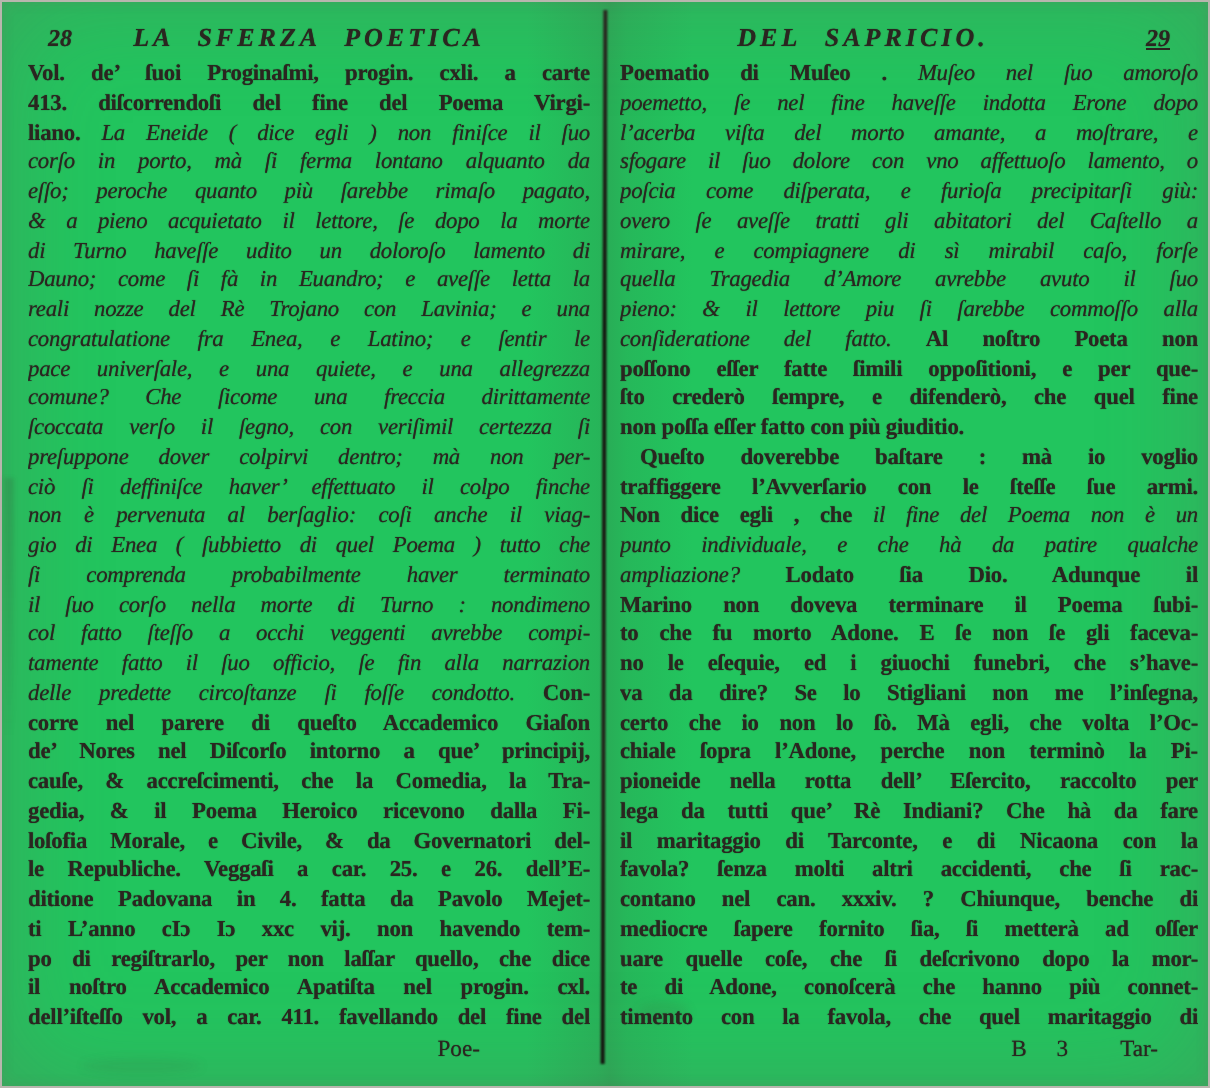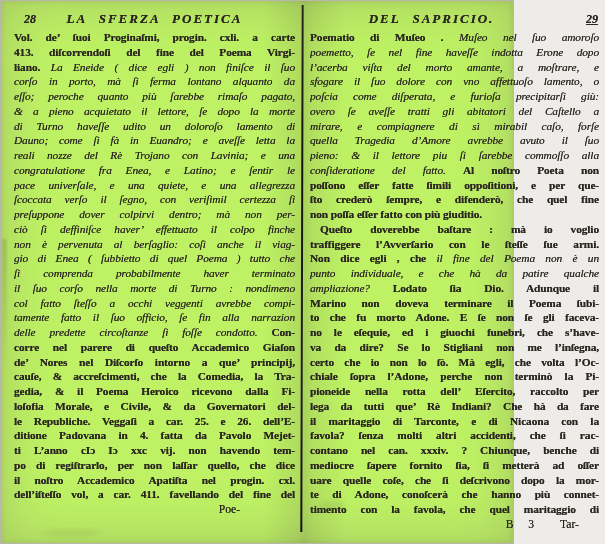--- a/index.html
+++ b/index.html
@@ -2,22 +2,22 @@
 <html><head>
 <meta charset="utf-8">
 <style>
   html,body{margin:0;padding:0;}
   body{
     width:605px;height:544px;overflow:hidden;
     background:#edece8;
     font-family:"Liberation Serif","DejaVu Serif",serif;
   }
   .scan{
-    position:relative;width:514px;height:544px;box-sizing:border-box;
-    background:#bef264;
+    position:relative;width:605px;height:544px;box-sizing:border-box;
+    background:#22c55e;
     border:1px solid #b9b6ae;
     box-shadow:inset 0 0 55px rgba(110,104,92,.30), inset 0 0 6px rgba(120,114,100,.25);
     color:#2a2620;
   }
   
   .gutter-shade{
     position:absolute;left:262px;top:0;bottom:0;width:84px;pointer-events:none;
     background:linear-gradient(90deg,transparent 0%,rgba(70,64,52,.12) 42%,rgba(70,64,52,.17) 50%,rgba(70,64,52,.10) 60%,transparent 100%);
   }
   .gutter-line{
@@ -41,21 +41,21 @@
     position:relative;height:19px;line-height:17px;
     text-align:center;font-style:italic;font-weight:bold;
     font-size:13px;letter-spacing:2px;word-spacing:7px;
     text-shadow:0 0 .5px rgba(42,38,32,.85);
   }
   .pnum{
     position:absolute;top:1px;font-size:12px;letter-spacing:0;word-spacing:0;
     font-style:italic;font-weight:bold;
   }
   .pnum-left{left:10px;}
-  .pnum-right{right:1px;text-decoration:underline;}
+  .pnum-right{right:14px;text-decoration:underline;}
   .page-right .ptitle{display:inline-block;margin-right:46px;}
 
   .pbody{margin-top:1px;}
   .tline{
     height:14.75px;line-height:14.75px;overflow:hidden;
     font-size:11.4px;letter-spacing:-.12px;
     text-align:justify;text-align-last:justify;
     text-shadow:0 0 .55px rgba(42,38,32,.8);
   }
   .tline.short{text-align-last:left;}
@@ -92,20 +92,21 @@
         <div class="tline"><span class="ro">413. diſcorrendoſi del fine del Poema Virgi-</span></div>
         <div class="tline"><span class="ro">liano. </span><span class="it">La Eneide ( dice egli ) non finiſce il ſuo</span></div>
         <div class="tline"><span class="it">corſo in porto, mà ſi ferma lontano alquanto da</span></div>
         <div class="tline"><span class="it">eſſo; peroche quanto più ſarebbe rimaſo pagato,</span></div>
         <div class="tline"><span class="it">&amp; a pieno acquietato il lettore, ſe dopo la morte</span></div>
         <div class="tline"><span class="it">di Turno haveſſe udito un doloroſo lamento di</span></div>
         <div class="tline"><span class="it">Dauno; come ſi fà in Euandro; e aveſſe letta la</span></div>
         <div class="tline"><span class="it">reali nozze del Rè Trojano con Lavinia; e una</span></div>
         <div class="tline"><span class="it">congratulatione fra Enea, e Latino; e ſentir le</span></div>
         <div class="tline"><span class="it">pace univerſale, e una quiete, e una allegrezza</span></div>
+        <div class="tline"><span class="it">comune? Che ſicome una freccia dirittamente</span></div>
         <div class="tline"><span class="it">ſcoccata verſo il ſegno, con veriſimil certezza ſi</span></div>
         <div class="tline"><span class="it">preſuppone dover colpirvi dentro; mà non per-</span></div>
         <div class="tline"><span class="it">ciò ſi deffiniſce haver’ effettuato il colpo finche</span></div>
         <div class="tline"><span class="it">non è pervenuta al berſaglio: coſi anche il viag-</span></div>
         <div class="tline"><span class="it">gio di Enea ( ſubbietto di quel Poema ) tutto che</span></div>
         <div class="tline"><span class="it">ſi comprenda probabilmente haver terminato</span></div>
         <div class="tline"><span class="it">il ſuo corſo nella morte di Turno : nondimeno</span></div>
         <div class="tline"><span class="it">col fatto ſteſſo a occhi veggenti avrebbe compi-</span></div>
         <div class="tline"><span class="it">tamente fatto il ſuo officio, ſe fin alla narrazion</span></div>
         <div class="tline"><span class="it">delle predette circoſtanze ſi foſſe condotto. </span><span class="ro">Con-</span></div>

